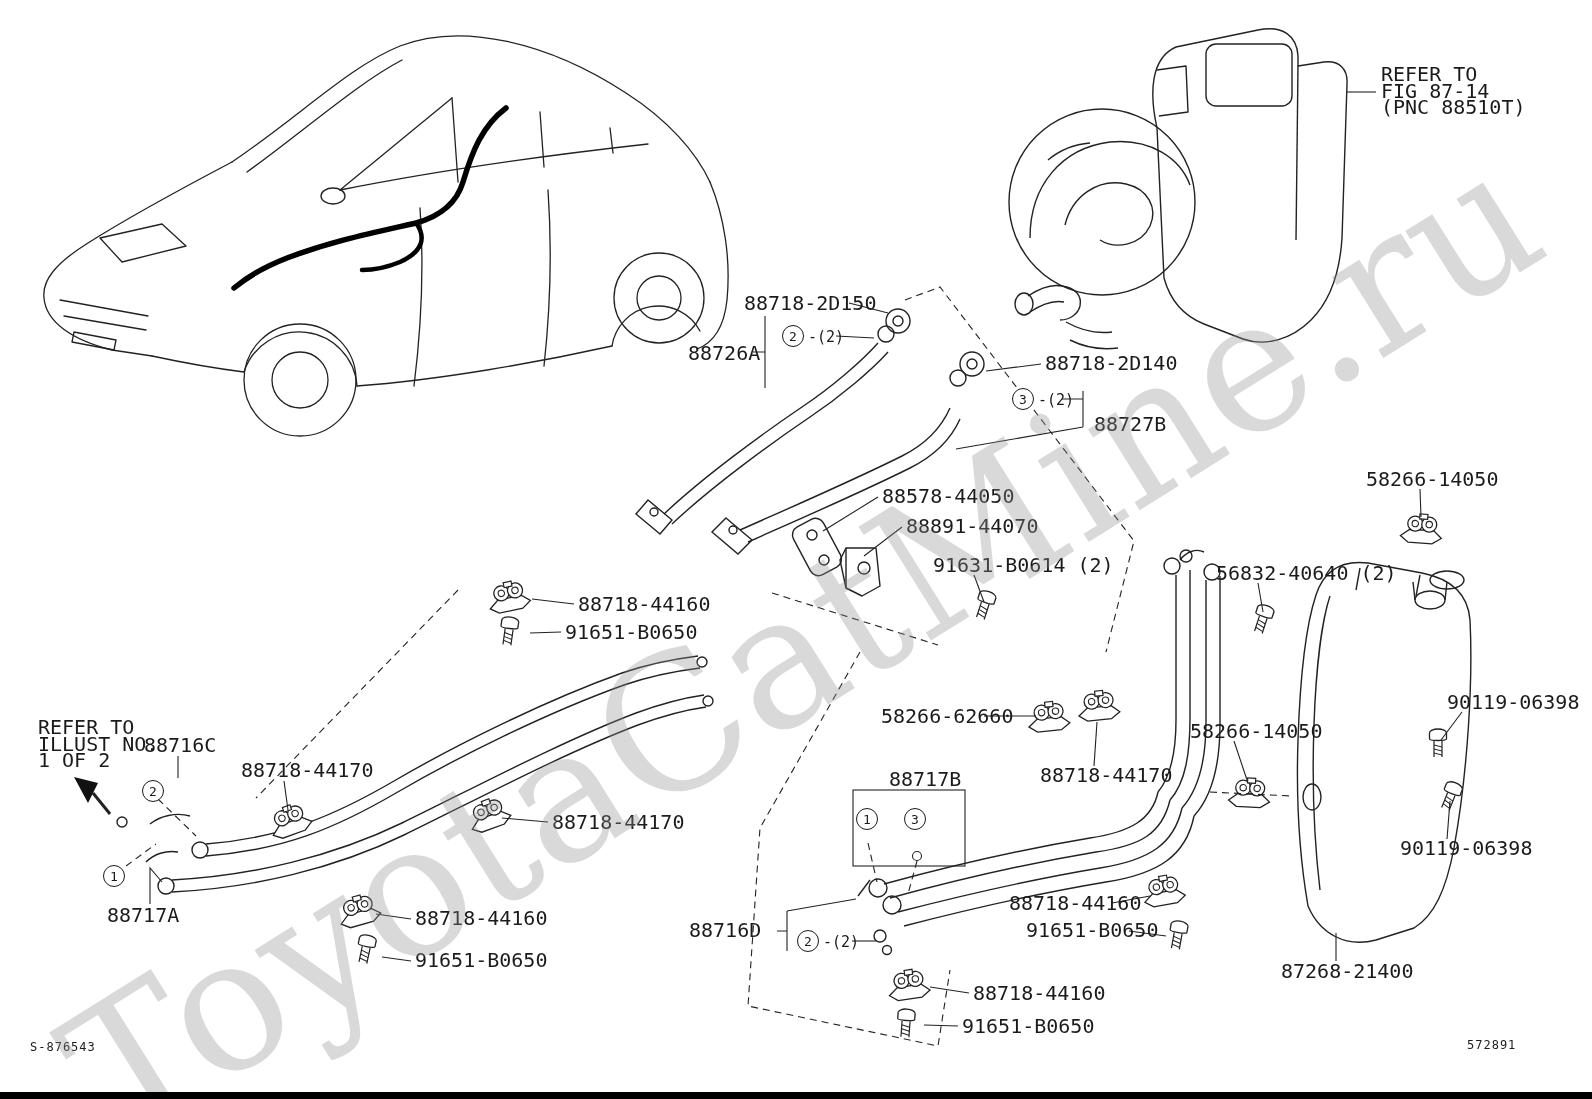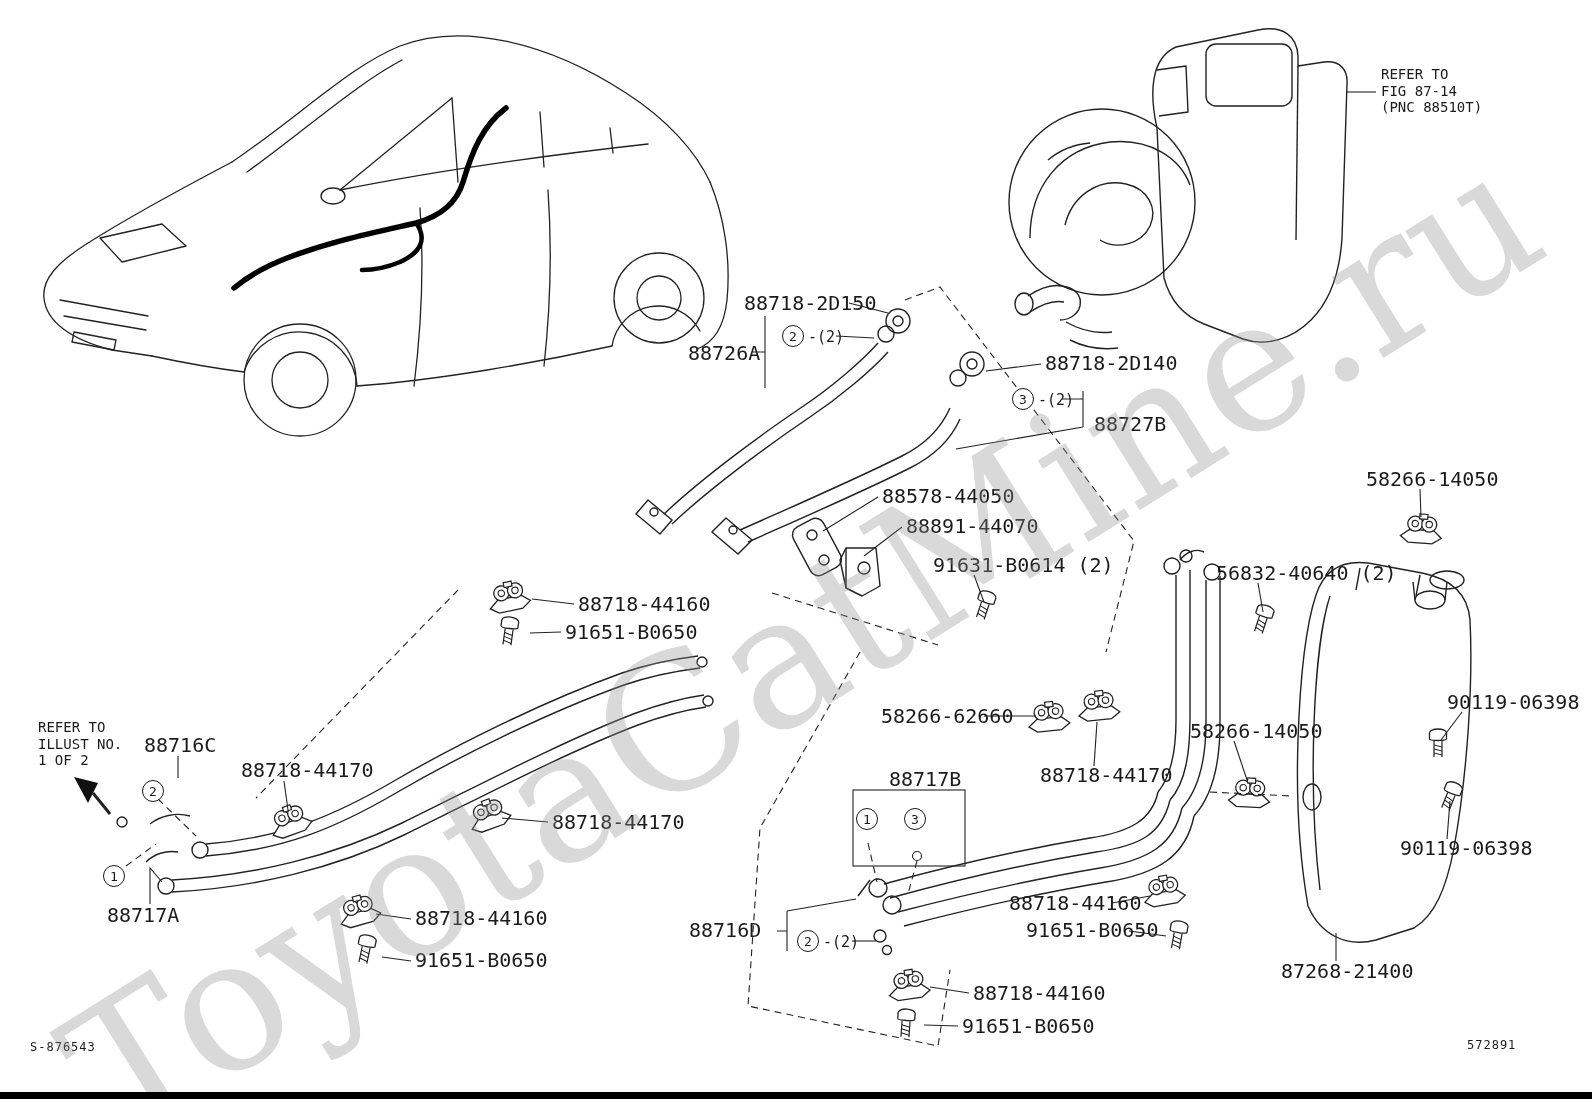--- a/index.html
+++ b/index.html
@@ -4,21 +4,21 @@
 <style>
   * { margin:0; padding:0; box-sizing:border-box; }
   html,body { width:1592px; height:1099px; background:#ffffff; overflow:hidden; }
   body { position:relative; font-family:"DejaVu Sans Mono","Liberation Mono",monospace; color:#1b1b1b; }
   .stage { position:absolute; inset:0; }
   svg.art { position:absolute; left:0; top:0; }
   .lbl { position:absolute; font-size:20px; line-height:17px; white-space:nowrap; letter-spacing:0; }
   .marker { position:absolute; width:22px; height:22px; border:1.6px solid #1b1b1b; border-radius:50%;
             background:#fff; font-size:13px; display:flex; align-items:center; justify-content:center; }
   .qty { position:absolute; font-size:15px; white-space:nowrap; }
-  .note { position:absolute; font-size:14px; line-height:16.5px; white-space:nowrap; }
+  .note { position:absolute; font-size:20px; line-height:16.5px; white-space:nowrap; }
   .footer { position:absolute; font-size:12px; letter-spacing:1px; }
   .wm { position:absolute; left:28px; top:1002px; font-family:"DejaVu Serif","Liberation Serif",serif;
         font-size:185px; color:#8f8f8f; opacity:0.33; white-space:nowrap;
         transform:rotate(-32deg); transform-origin:0 0; pointer-events:none; }
   .bottom-bar { position:absolute; left:0; bottom:0; width:100%; height:7px; background:#000; }
 </style>
 </head>
 <body>
 
 <div class="stage">

